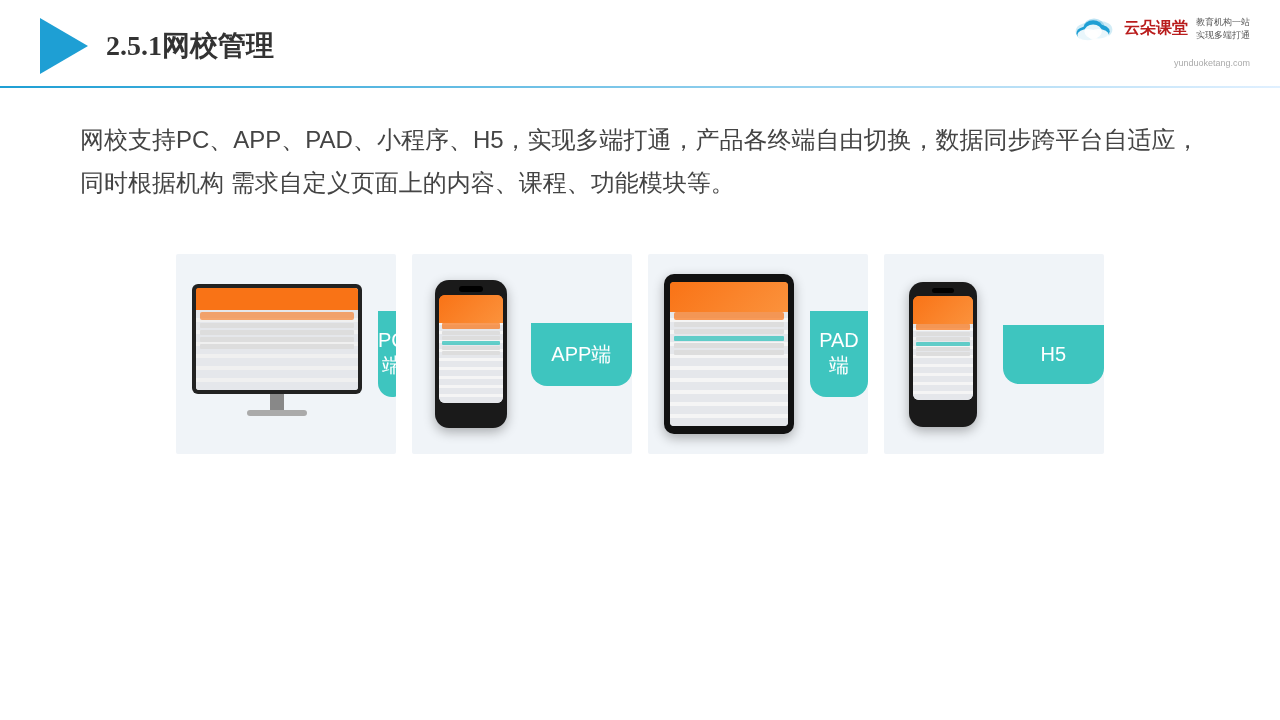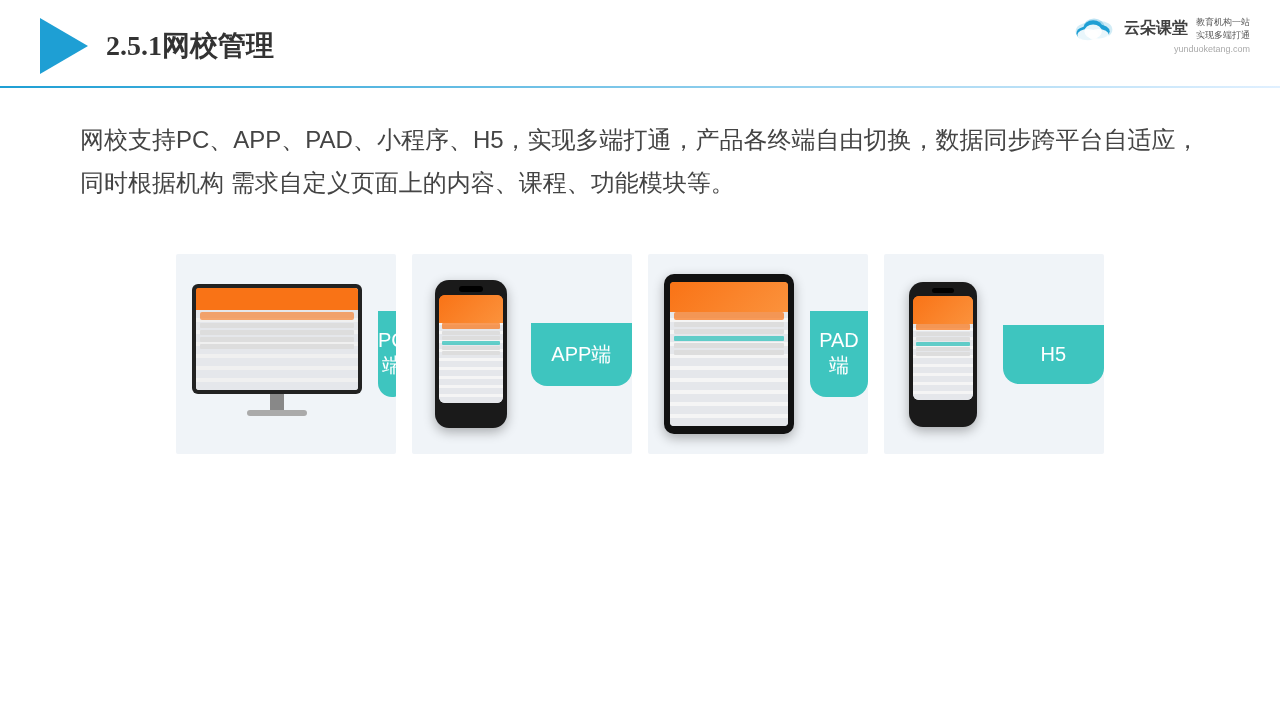--- a/index.html
+++ b/index.html
@@ -37,21 +37,21 @@
       font-family: Liberation Serif, serif;
     }
 
     .cloud-icon {
       width: 44px;
       height: 28px;
     }
 
     .brand-name {
       font-size: 16px;
-      color: #404040;
+      color: #b91c1c;
       font-weight: bold;
     }
 
     
     .divider {
       height: 2px;
       background: linear-gradient(to right, #1e9fd4, #e0f0ff);
       margin: 12px 0 0 0;
     }
 
@@ -311,21 +311,21 @@
         <ellipse cx="18" cy="24" rx="12" ry="7" fill="white" opacity="0.9"></ellipse>
         <ellipse cx="30" cy="24" rx="12" ry="7" fill="white" opacity="0.9"></ellipse>
         <ellipse cx="24" cy="20" rx="10" ry="8" fill="white" opacity="0.9"></ellipse>
       </svg>
       <span class="brand-name">云朵课堂</span>
       <div class="brand-taglines">
         <div>教育机构一站</div>
         <div>实现多端打通</div>
       </div>
     </div>
-    <div style="font-size:9px;color:#aaa;margin-top:2px;">yunduoketang.com</div>
+    <div style="font-size:9px;color:#aaa;margin-top:16px;">yunduoketang.com</div>
   </div>
 </div>
 
 <div class="divider"></div>
 
 <div class="description">
   <p>网校支持PC、APP、PAD、小程序、H5，实现多端打通，产品各终端自由切换，数据同步跨平台自适应，同时根据机构
 需求自定义页面上的内容、课程、功能模块等。</p>
 </div>
 

